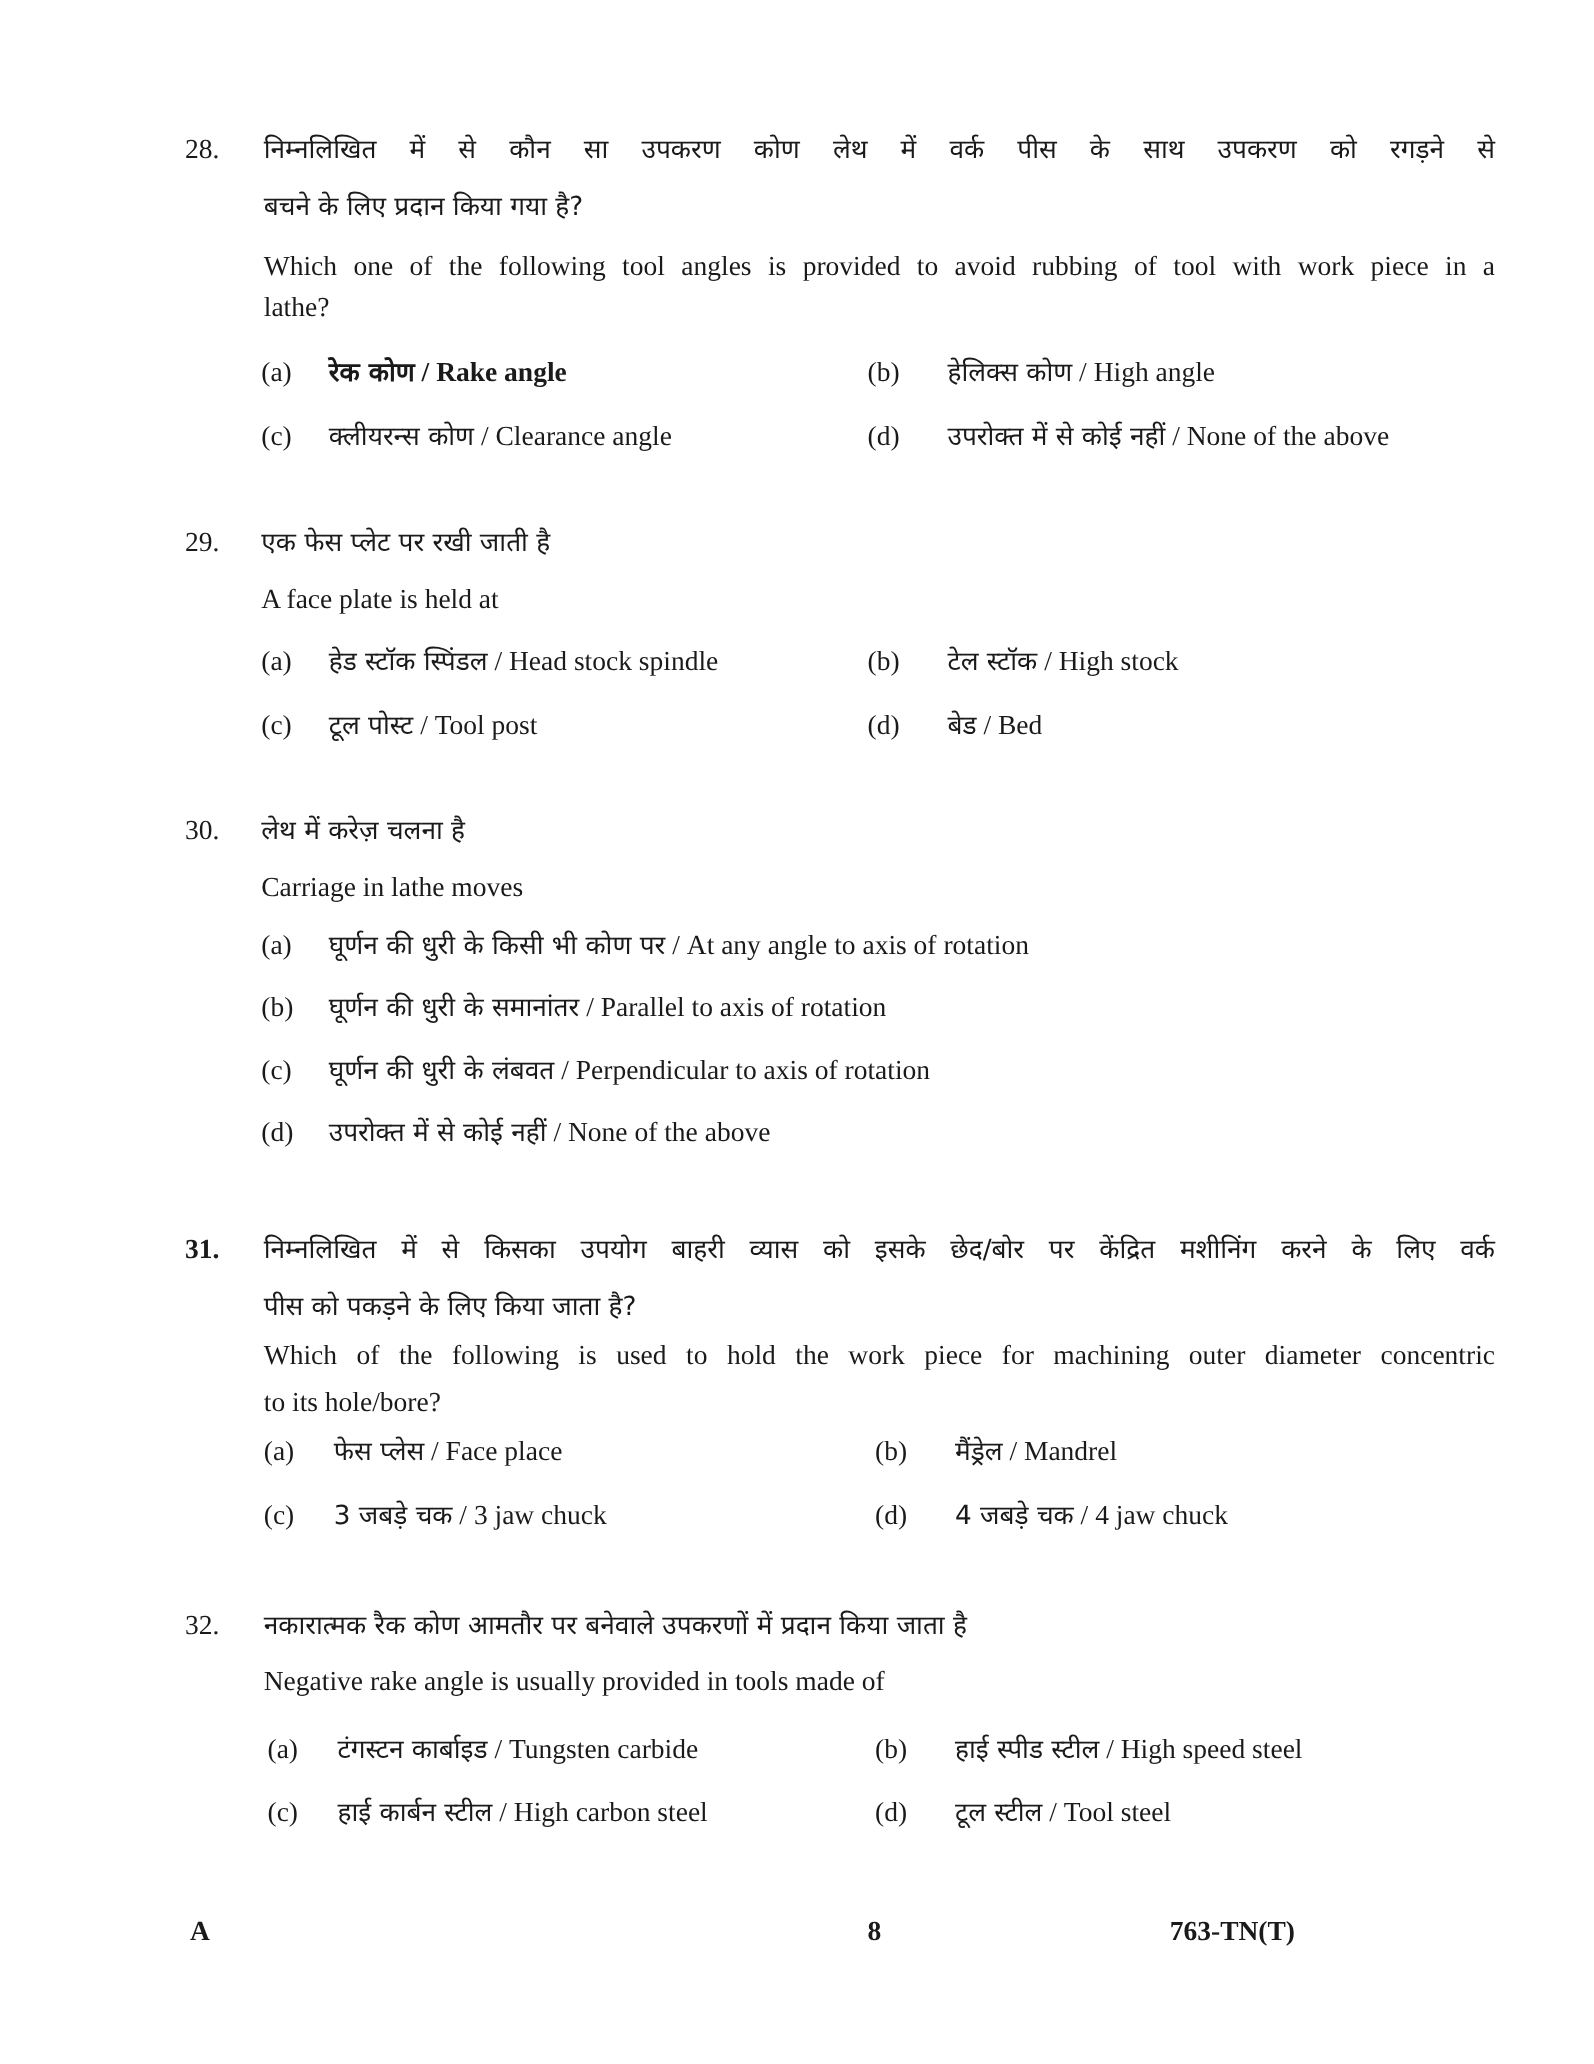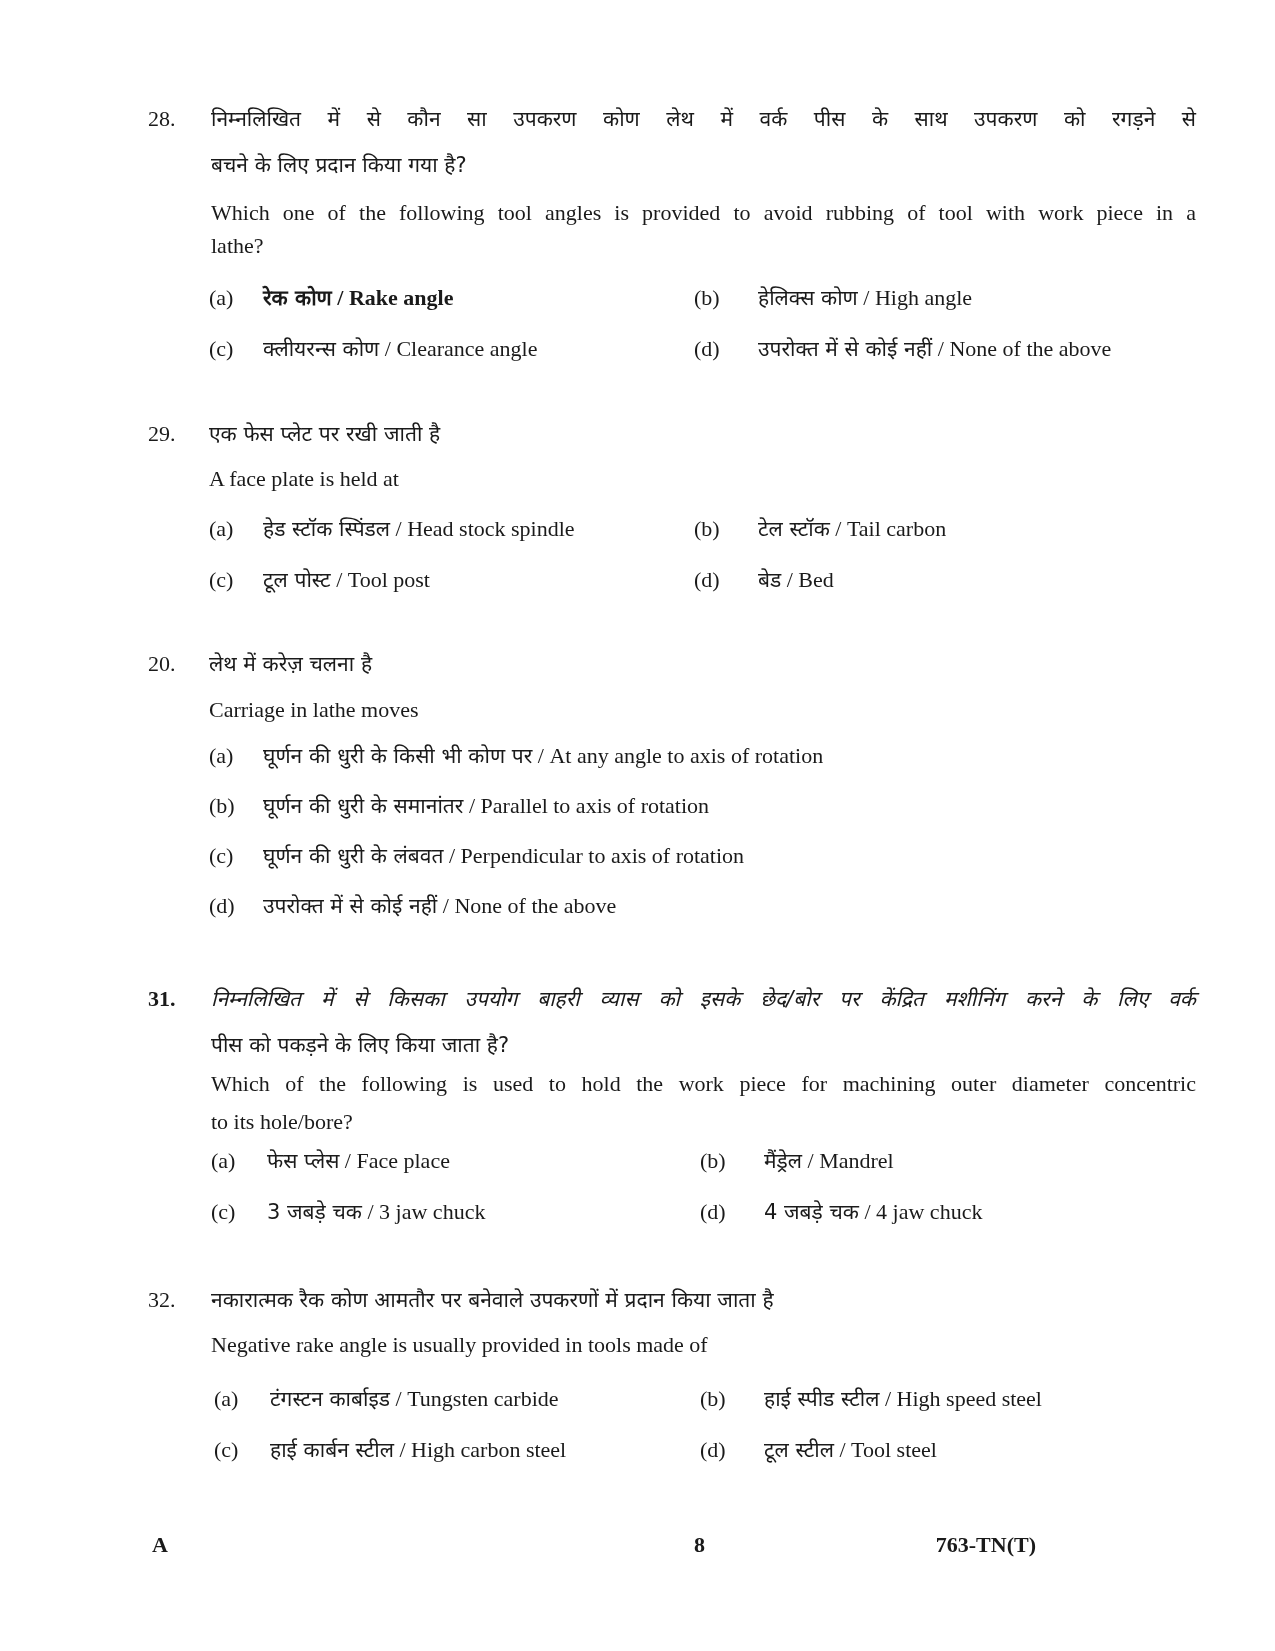--- a/index.html
+++ b/index.html
@@ -56,34 +56,34 @@
     <span class="qnum" style="left:148px; top:421px;">29.</span>
     <span class="line hi" style="left:209px; top:421px;">एक फेस प्लेट पर रखी जाती है</span>
     <span class="line" style="left:209px; top:466px;">A face plate is held at</span>
 
     <div>
       <span class="opt-label" style="left:209px; top:516px;">(a)</span>
       <span class="opt-text" style="left:263px; top:516px;"><span class="hi">हेड स्टॉक स्पिंडल</span><span> / </span><span>Head stock spindle</span></span>
     </div>
     <div>
       <span class="opt-label" style="left:694px; top:516px;">(b)</span>
-      <span class="opt-text" style="left:758px; top:516px;"><span class="hi">टेल स्टॉक</span><span> / </span><span>Tail carbon</span></span>
+      <span class="opt-text" style="left:758px; top:516px;"><span class="hi">टेल स्टॉक</span><span> / </span><span>High stock</span></span>
     </div>
     <div>
       <span class="opt-label" style="left:209px; top:567px;">(c)</span>
       <span class="opt-text" style="left:263px; top:567px;"><span class="hi">टूल पोस्ट</span><span> / </span><span>Tool post</span></span>
     </div>
     <div>
       <span class="opt-label" style="left:694px; top:567px;">(d)</span>
       <span class="opt-text" style="left:758px; top:567px;"><span class="hi">बेड</span><span> / </span><span>Bed</span></span>
     </div>
   </div>
 
   <div>
-    <span class="qnum" style="left:148px; top:651px;">20.</span>
+    <span class="qnum" style="left:148px; top:651px;">30.</span>
     <span class="line hi" style="left:209px; top:651px;">लेथ में करेज़ चलना है</span>
     <span class="line" style="left:209px; top:697px;">Carriage in lathe moves</span>
 
     <div>
       <span class="opt-label" style="left:209px; top:743px;">(a)</span>
       <span class="opt-text" style="left:263px; top:743px;"><span class="hi">घूर्णन की धुरी के किसी भी कोण पर</span><span> / </span><span>At any angle to axis of rotation</span></span>
     </div>
     <div>
       <span class="opt-label" style="left:209px; top:793px;">(b)</span>
       <span class="opt-text" style="left:263px; top:793px;"><span class="hi">घूर्णन की धुरी के समानांतर</span><span> / </span><span>Parallel to axis of rotation</span></span>
@@ -93,21 +93,21 @@
       <span class="opt-text" style="left:263px; top:843px;"><span class="hi">घूर्णन की धुरी के लंबवत</span><span> / </span><span>Perpendicular to axis of rotation</span></span>
     </div>
     <div>
       <span class="opt-label" style="left:209px; top:893px;">(d)</span>
       <span class="opt-text" style="left:263px; top:893px;"><span class="hi">उपरोक्त में से कोई नहीं</span><span> / </span><span>None of the above</span></span>
     </div>
   </div>
 
   <div>
     <span class="qnum" style="left:148px; top:986px;font-weight:bold;">31.</span>
-    <span class="line hi justify" style="left:211px; top:986px;font-style:italic;">निम्नलिखित में से किसका उपयोग बाहरी व्यास को इसके छेद/बोर पर केंद्रित मशीनिंग करने के लिए वर्क</span>
+    <span class="line hi justify" style="left:211px; top:986px;">निम्नलिखित में से किसका उपयोग बाहरी व्यास को इसके छेद/बोर पर केंद्रित मशीनिंग करने के लिए वर्क</span>
     <span class="line hi" style="left:211px; top:1032px;">पीस को पकड़ने के लिए किया जाता है?</span>
     <span class="line justify" style="left:211px; top:1071px;">Which of the following is used to hold the work piece for machining outer diameter concentric</span>
     <span class="line" style="left:211px; top:1109px;">to its hole/bore?</span>
 
     <div>
       <span class="opt-label" style="left:211px; top:1148px;">(a)</span>
       <span class="opt-text" style="left:267px; top:1148px;"><span class="hi">फेस प्लेस</span><span> / </span><span>Face place</span></span>
     </div>
     <div>
       <span class="opt-label" style="left:700px; top:1148px;">(b)</span>

